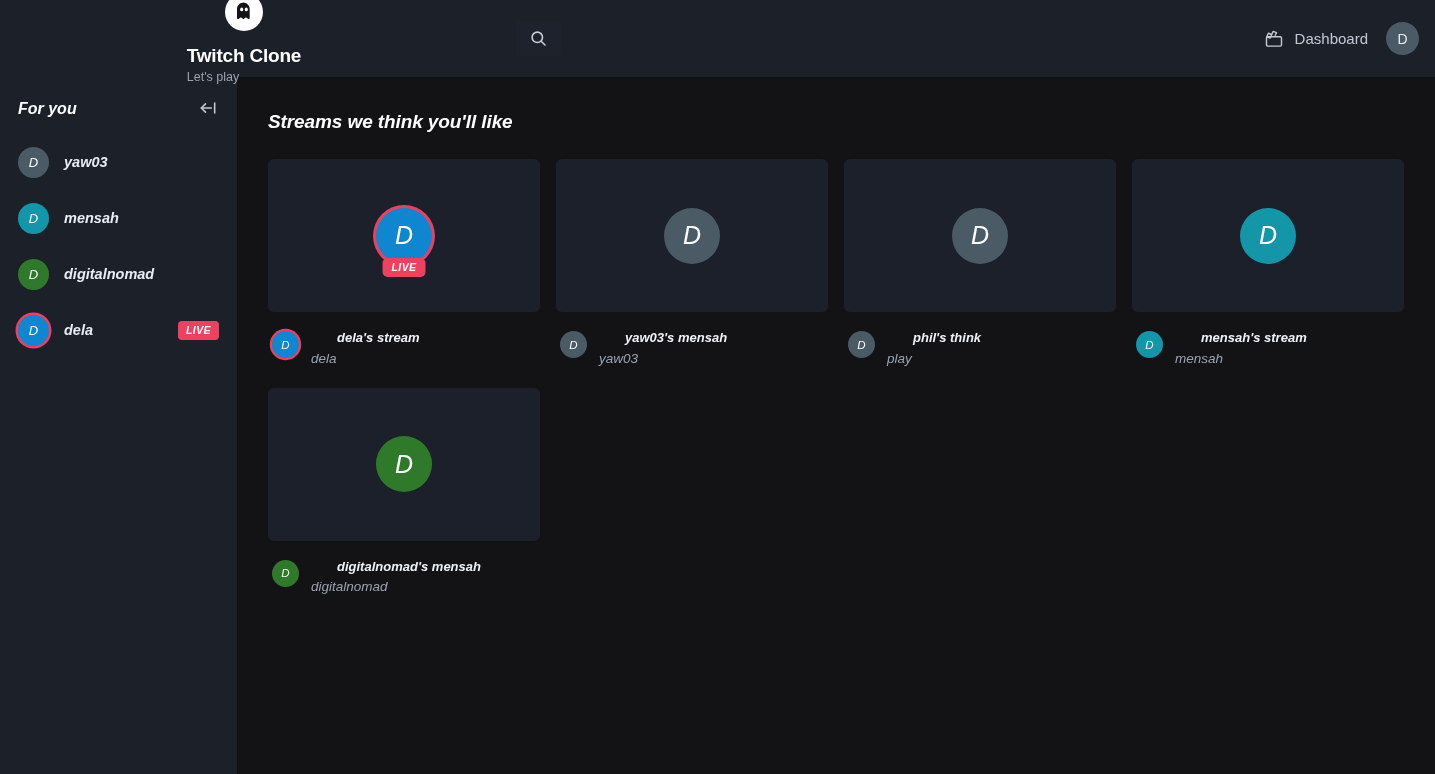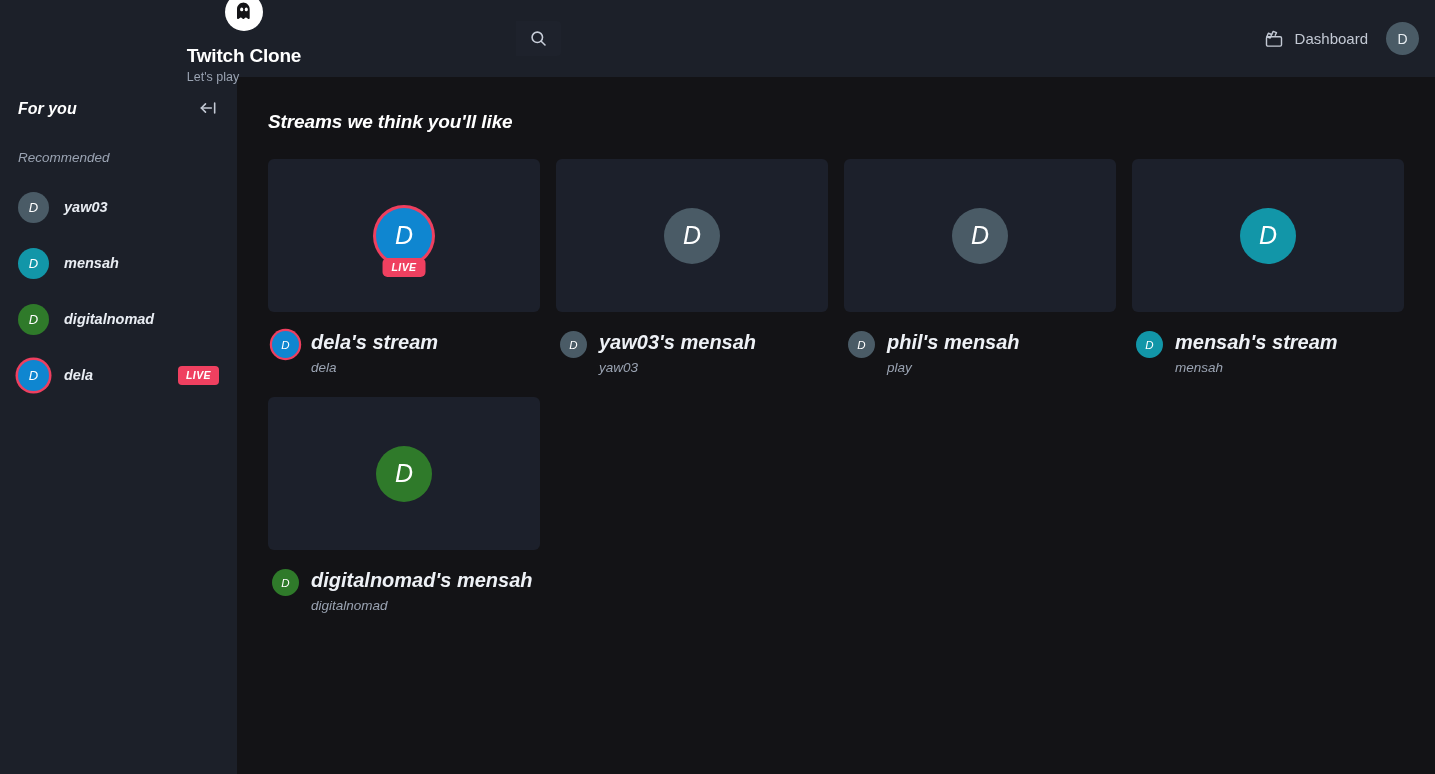--- a/index.html
+++ b/index.html
@@ -157,21 +157,21 @@
     padding: 17px 0 0 4px;
   }
   .avatar-xs {
     width: 27px; height: 27px; border-radius: 50%;
     display: flex; align-items: center; justify-content: center;
     font-size: 11.5px; color: #ffffff; flex: 0 0 27px;
     margin-top: 2px;
   }
   .avatar-xs.ringed { box-shadow: 0 0 0 2.2px #ee3f5f; }
   .meta-text { line-height: 1.35; }
-  .card-title { font-size: 20px; font-weight: bold; color: #eef1f6; }
+  .card-title { font-size: 13px; font-weight: bold; color: #eef1f6; margin-left: 26px; }
   .card-user { font-size: 13.5px; color: #9aa3b2; margin-top: 3px; }
 </style>
 </head>
 <body>
 
 <div class="app">
 
   <div class="header">
 
     <div class="brand">
@@ -224,21 +224,20 @@
           <span>
             <svg width="20" height="18" viewBox="0 0 24 20" fill="none" stroke="#c3c9d4" stroke-width="1.9" stroke-linecap="round" stroke-linejoin="round">
               <line x1="16" y1="10" x2="4" y2="10"></line>
               <polyline points="9,5 4,10 9,15"></polyline>
               <line x1="20" y1="4" x2="20" y2="16"></line>
             </svg>
           </span>
         </button>
       </div>
 
-      <div class="side-section">Recommended</div>
 
       <div class="side-list">
 
         <div class="side-item">
           <div class="avatar-sm" style="background: rgb(74, 91, 102);">D</div>
           <div class="side-name">yaw03</div>
         </div>
 
         <div class="side-item">
           <div class="avatar-sm" style="background: rgb(18, 150, 168);">D</div>
@@ -292,21 +291,21 @@
           </div>
         </div>
 
         <div class="card">
           <div class="thumb">
             <div class="avatar-lg" style="background: rgb(74, 91, 102);">D</div>
           </div>
           <div class="card-meta">
             <div class="avatar-xs" style="background: rgb(74, 91, 102);">D</div>
             <div class="meta-text">
-              <div class="card-title">phil's mensah</div>
+              <div class="card-title">phil's think</div>
               <div class="card-user">play</div>
             </div>
           </div>
         </div>
 
         <div class="card">
           <div class="thumb">
             <div class="avatar-lg" style="background: rgb(18, 150, 168);">D</div>
           </div>
           <div class="card-meta">

